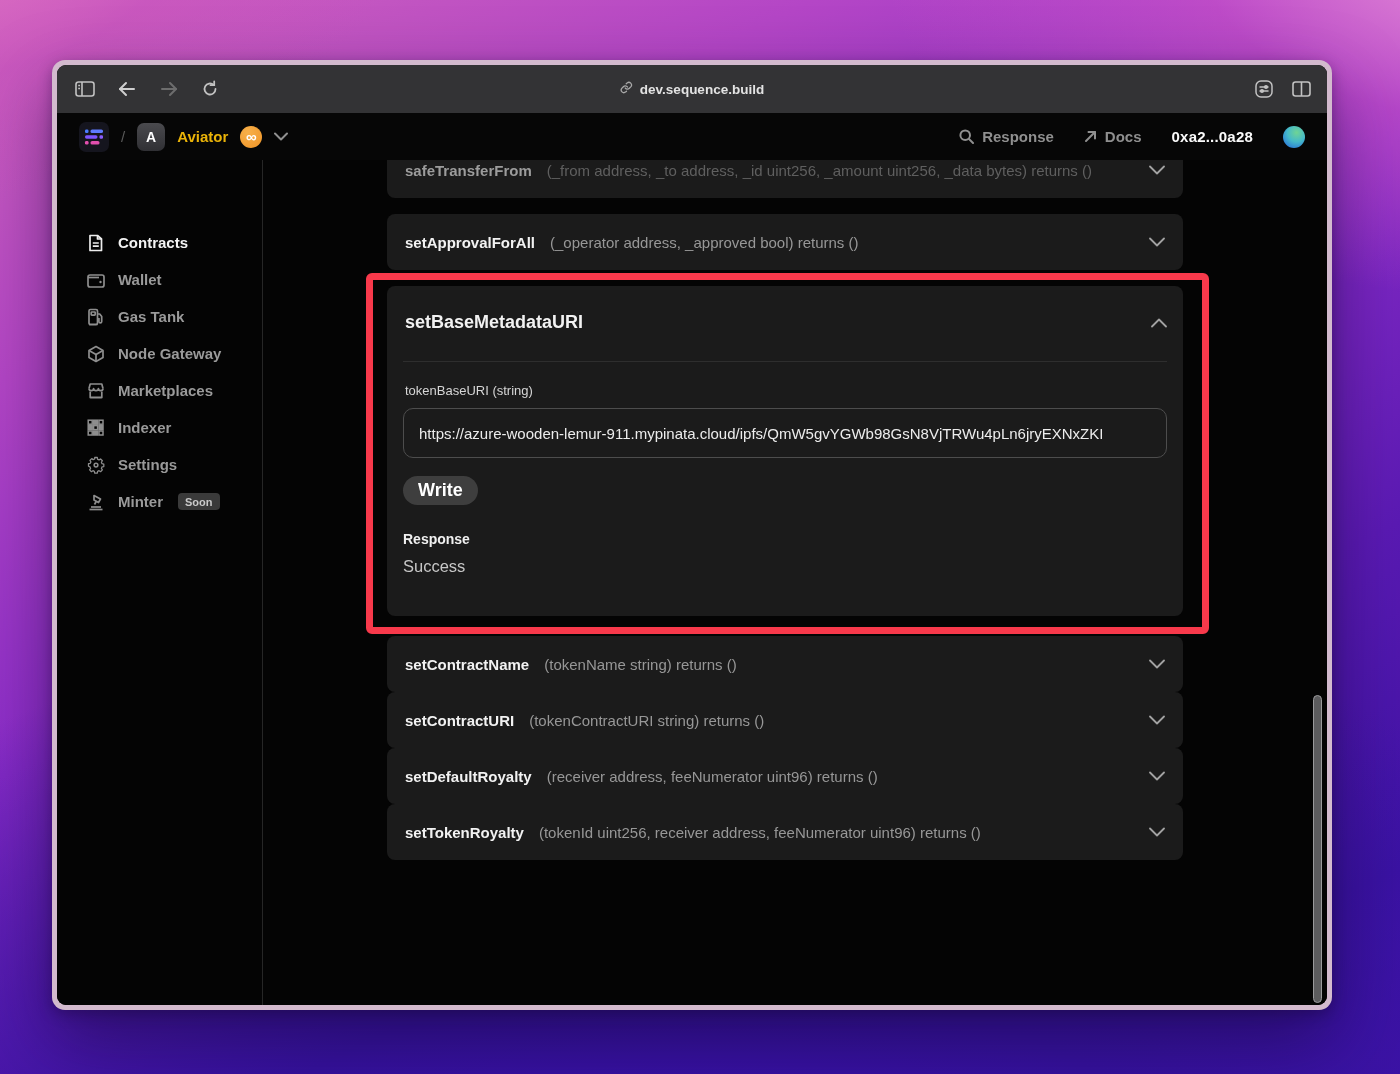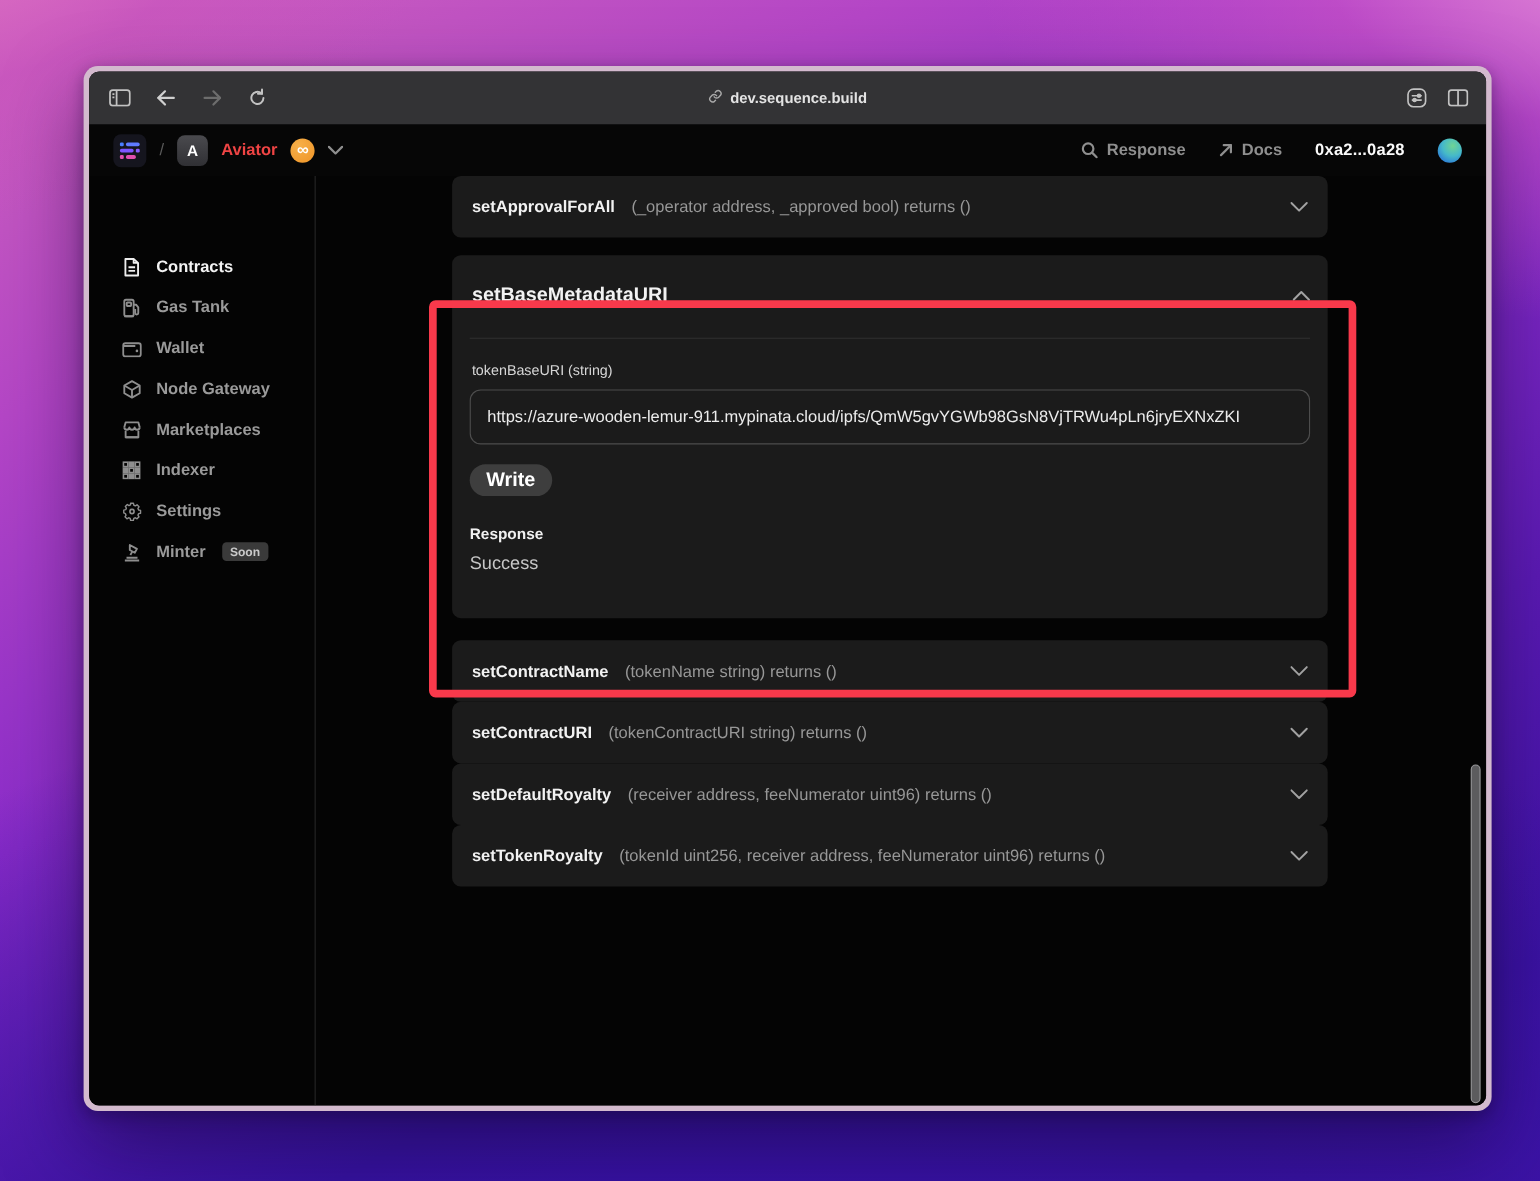--- a/index.html
+++ b/index.html
@@ -10,21 +10,21 @@
     position:relative; width:1400px; height:1074px;
     background:
       radial-gradient(900px 500px at 108% -5%, rgba(244,160,220,.95) 0%, rgba(214,90,200,.55) 35%, rgba(170,50,200,0) 70%),
       radial-gradient(700px 420px at -8% -10%, rgba(235,130,200,.9) 0%, rgba(200,80,190,.45) 45%, rgba(160,40,180,0) 75%),
       radial-gradient(1200px 700px at 50% 120%, #3a10ae 0%, #36129f 45%, rgba(60,20,160,0) 100%),
       linear-gradient(155deg, #cf63bd 0%, #b446c6 22%, #8a2cc9 45%, #5b1ab4 68%, #3c12a4 88%, #4414ae 100%);
   }
 
   
   .window {
-    position:absolute; left:76px; top:60px; width:1280px; height:950px;
+    position:absolute; left:52px; top:60px; width:1280px; height:950px;
     background:#d3bace; border-radius:13px; padding:5px;
     box-shadow:0 30px 70px rgba(20,5,50,.5), 0 4px 14px rgba(20,5,50,.35);
   }
   .window-inner {
     width:100%; height:100%; border-radius:9px; overflow:hidden;
     background:#000; display:flex; flex-direction:column; position:relative;
   }
 
   
   .titlebar {
@@ -49,21 +49,21 @@
   .seq-logo {
     width:30px; height:30px; border-radius:7px; background:#15151e;
     display:flex; align-items:center; justify-content:center;
   }
   .crumb-sep { color:#5a5a5a; font-size:15px; margin:0 12px; }
   .proj-avatar {
     width:28px; height:28px; border-radius:7px; background:linear-gradient(180deg,#4a4a4e,#303034);
     color:#fff; font-weight:700; font-size:14px; display:flex; align-items:center; justify-content:center;
     margin-right:12px;
   }
-  .proj-name { color:#ef4444; font-weight:700; font-size:15px; margin-right:12px; }
+  .proj-name { color:#eab308; font-weight:700; font-size:15px; margin-right:12px; }
   .net-badge {
     width:22px; height:22px; border-radius:50%; background:radial-gradient(circle at 35% 30%, #f7b04a, #ef9426);
     color:#fff; font-weight:700; font-size:15px; line-height:1;
     display:flex; align-items:center; justify-content:center; margin-right:12px;
   }
   .hdr-chev { color:#8f8f8f; display:flex; }
   .hdr-right { margin-left:auto; display:flex; align-items:center; gap:30px; }
   .hdr-link { display:flex; align-items:center; gap:8px; color:#8f8f8f; font-weight:700; font-size:15px; cursor:default; }
   .wallet-addr { color:#fafafa; font-weight:700; font-size:15px; letter-spacing:.2px; }
   .user-avatar {
@@ -245,39 +245,39 @@
                   <path d="M10.5 1.5V5h4"></path>
                 <line x1="5.8" y1="9" x2="11.8" y2="9"></line>
                   <line x1="5.8" y1="12.2" x2="11.8" y2="12.2"></line>
               </svg>
             </span>
             <span class="s-label">Contracts</span>
           </div>
 
           <div class="side-item">
             <span class="s-ic">
+              <svg width="18" height="16" viewBox="0 0 18 16" fill="none" stroke="currentColor" stroke-width="1.7">
+                <rect x="1" y="3" width="16" height="12" rx="2"></rect>
+                  <path d="M1 5.5h11"></path>
+                <circle cx="13.5" cy="10" r="1.2" fill="currentColor" stroke="none"></circle>
+              </svg>
+            </span>
+            <span class="s-label">Wallet</span>
+          </div>
+
+          <div class="side-item">
+            <span class="s-ic">
               <svg width="17" height="18" viewBox="0 0 17 18" fill="none" stroke="currentColor" stroke-width="1.7" stroke-linejoin="round">
                 <rect x="2" y="1.5" width="8.5" height="15" rx="1.5"></rect>
                   <line x1="2" y1="16.5" x2="10.5" y2="16.5"></line>
                 <rect x="4.2" y="4" width="4" height="3.2" rx="0.6"></rect>
                 <path d="M10.5 6h2.2l2 2.5v5a1.4 1.4 0 0 1-2.8 0V10"></path>
               </svg>
             </span>
             <span class="s-label">Gas Tank</span>
-          </div>
-
-          <div class="side-item">
-            <span class="s-ic">
-              <svg width="18" height="16" viewBox="0 0 18 16" fill="none" stroke="currentColor" stroke-width="1.7">
-                <rect x="1" y="3" width="16" height="12" rx="2"></rect>
-                  <path d="M1 5.5h11"></path>
-                <circle cx="13.5" cy="10" r="1.2" fill="currentColor" stroke="none"></circle>
-              </svg>
-            </span>
-            <span class="s-label">Wallet</span>
           </div>
 
           <div class="side-item">
             <span class="s-ic">
               <svg width="18" height="18" viewBox="0 0 18 18" fill="none" stroke="currentColor" stroke-width="1.7" stroke-linejoin="round">
                 <path d="M9 1.5l7 4v7l-7 4-7-4v-7z"></path>
                   <path d="M2 5.5l7 4 7-4"></path>
                   <line x1="9" y1="9.5" x2="9" y2="16.5"></line>
               </svg>
             </span>
@@ -332,20 +332,29 @@
                   <path d="M2.5 16.5h13"></path>
               </svg>
             </span>
             <span class="s-label">Minter</span>
             <span class="soon-badge">Soon</span>
           </div>
         </aside>
 
         <div class="content">
 
+          <div class="card clipped">
+            <span class="fn-name">safeTransferFrom</span>
+            <span class="fn-sig">(_from address, _to address, _id uint256, _amount uint256, _data bytes) returns ()</span>
+            <span class="chev">
+              <svg width="16" height="10" viewBox="0 0 16 10" fill="none" stroke="currentColor" stroke-width="1.8" stroke-linecap="round" stroke-linejoin="round">
+                  <polyline points="1,1.5 8,8.5 15,1.5"></polyline>
+                </svg>
+            </span>
+          </div>
 
           <div class="card rowgap16">
             <span class="fn-name">setApprovalForAll</span>
             <span class="fn-sig">(_operator address, _approved bool) returns ()</span>
             <span class="chev">
               <svg width="16" height="10" viewBox="0 0 16 10" fill="none" stroke="currentColor" stroke-width="1.8" stroke-linecap="round" stroke-linejoin="round">
                   <polyline points="1,1.5 8,8.5 15,1.5"></polyline>
                 </svg>
             </span>
           </div>

